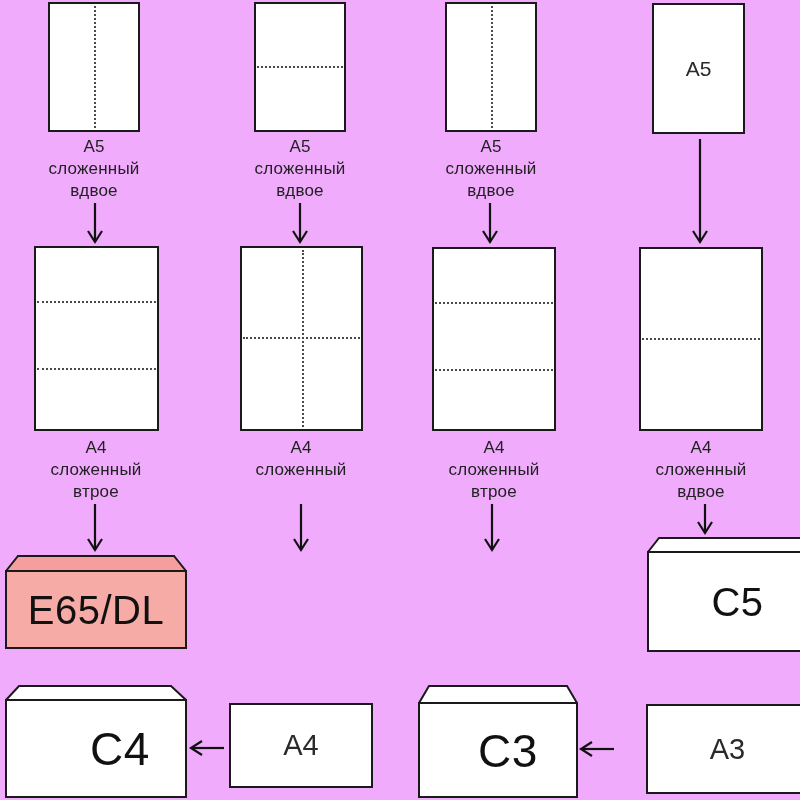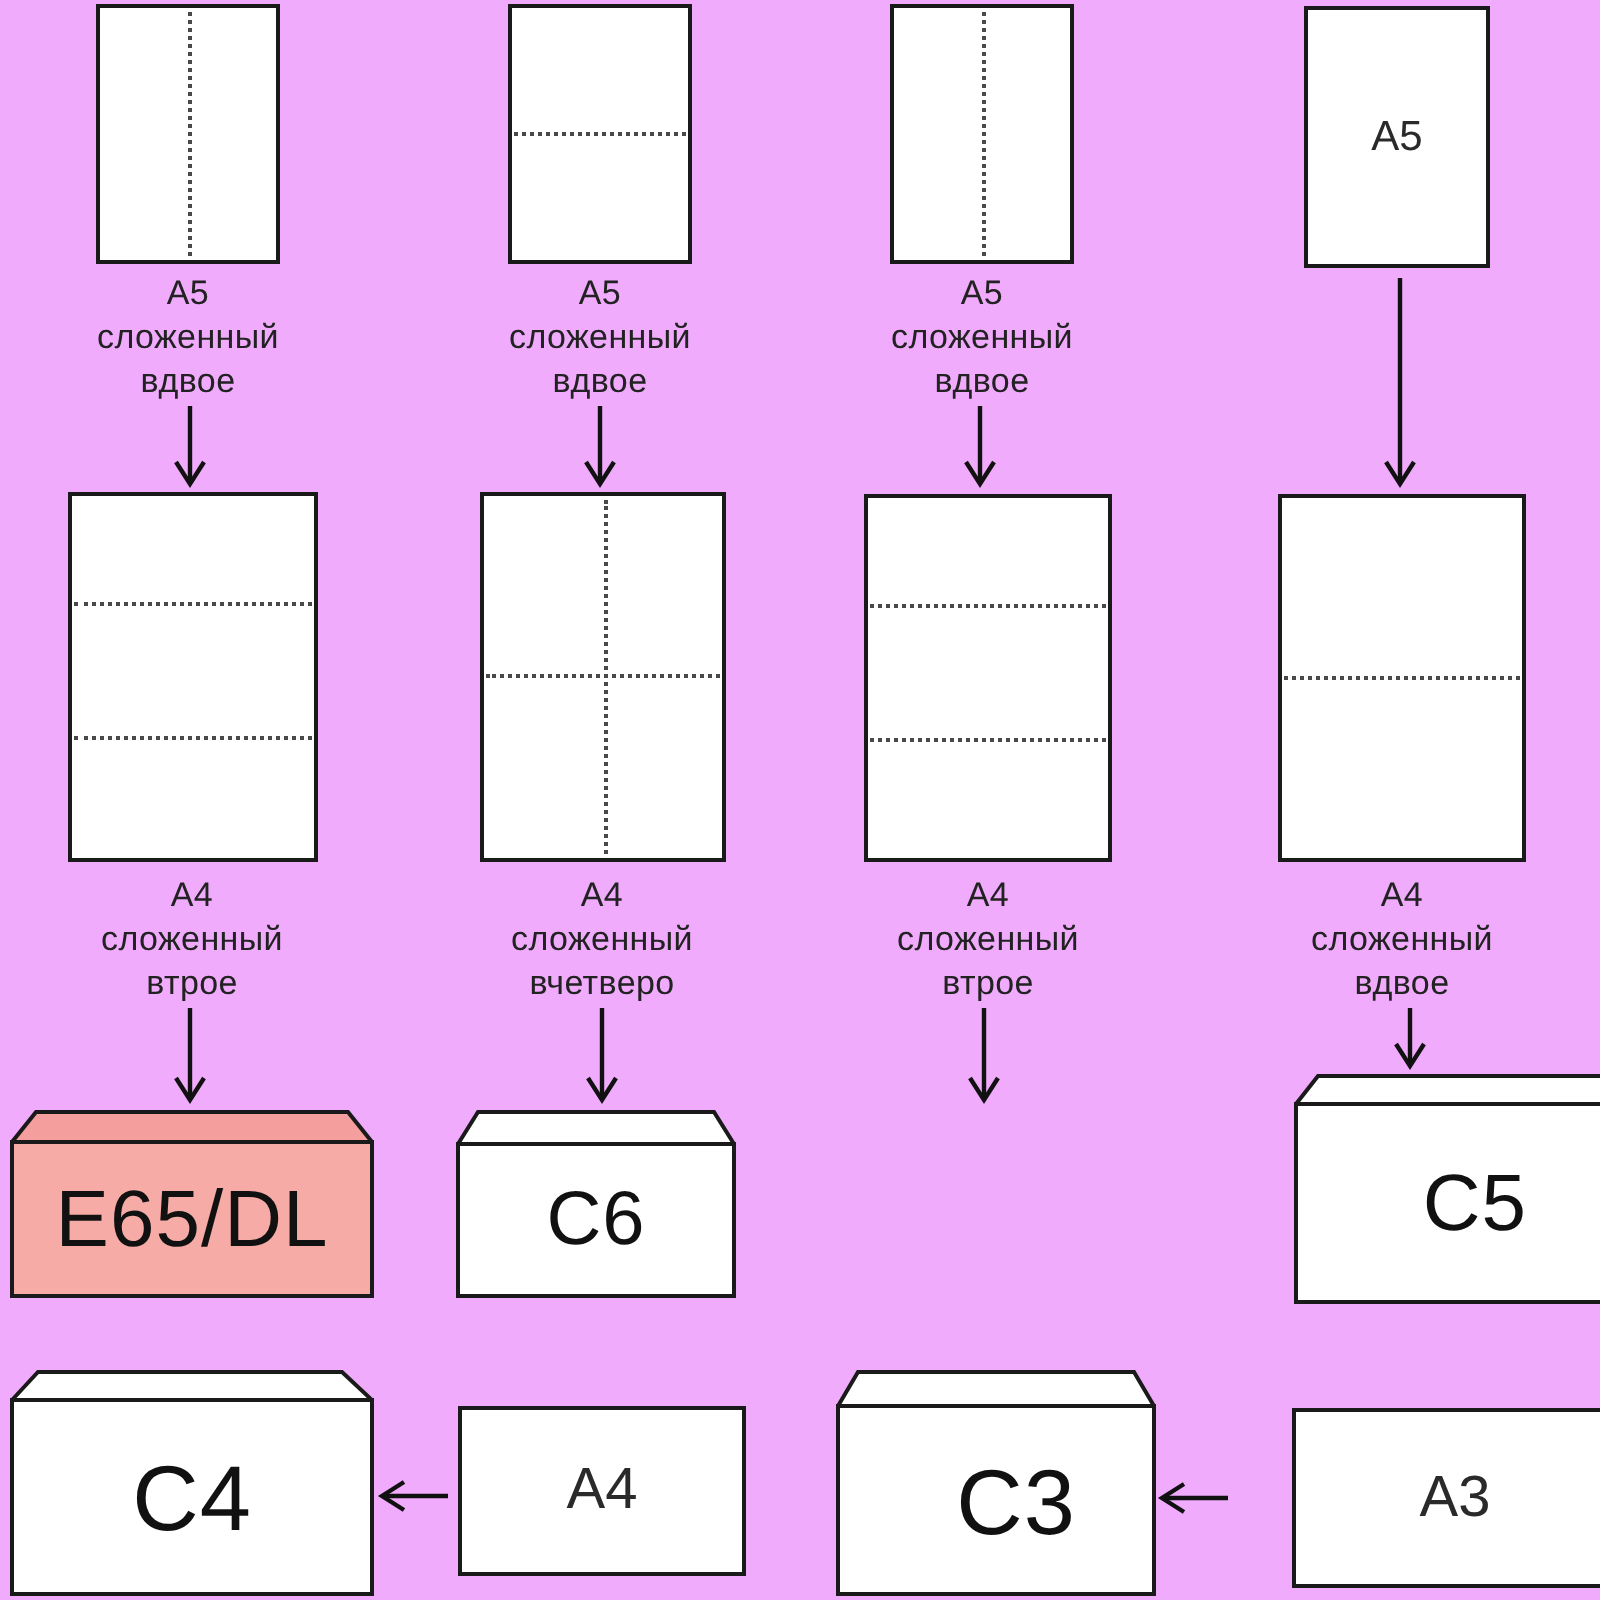--- a/index.html
+++ b/index.html
@@ -127,21 +127,20 @@
   </div>
 
   <div class="caption" style="left:11px; top:437px;">
     <div>А4</div>
     <div>сложенный</div>
     <div>втрое</div>
   </div>
   <div class="caption" style="left:216px; top:437px;">
     <div>А4</div>
     <div>сложенный</div>
-    <div>вчетверо</div>
   </div>
   <div class="caption" style="left:409px; top:437px;">
     <div>А4</div>
     <div>сложенный</div>
     <div>втрое</div>
   </div>
   <div class="caption" style="left:616px; top:437px;">
     <div>А4</div>
     <div>сложенный</div>
     <div>вдвое</div>
@@ -173,38 +172,31 @@
   </div>
 
   <div class="env" style="left:5px; top:555px; width:182px; height:94px;">
     <svg width="182" height="94" viewBox="0 0 182 94">
       <polygon points="1,16 13,1 169,1 181,16" stroke="#1a1a1a" stroke-width="2" fill="#F49E9E"></polygon>
       <rect x="1" y="16" width="180" height="77" stroke="#1a1a1a" stroke-width="2" fill="#F7ABA6"></rect>
     </svg>
     <div class="env-label" style="top:16px; font-size:40px;">E65/DL</div>
   </div>
 
-  <div class="env" style="left:228px; top:555px; width:140px; height:94px;">
-    <svg width="140" height="94" viewBox="0 0 140 94">
-      <polygon points="1,17 11,1 129,1 139,17" fill="#ffffff" stroke="#1a1a1a" stroke-width="2"></polygon>
-      <rect x="1" y="17" width="138" height="76" fill="#ffffff" stroke="#1a1a1a" stroke-width="2"></rect>
-    </svg>
-    <div class="env-label" style="top:17px; font-size:38px;">C6</div>
-  </div>
 
 
   <div class="env" style="left:647px; top:537px; width:181px; height:115px;">
     <svg width="181" height="115" viewBox="0 0 181 115">
       <polygon points="1,15 12,1 169,1 180,15" fill="#ffffff" stroke="#1a1a1a" stroke-width="2"></polygon>
       <rect x="1" y="15" width="179" height="99" fill="#ffffff" stroke="#1a1a1a" stroke-width="2"></rect>
     </svg>
     <div class="env-label" style="top:15px; font-size:40px;">C5</div>
   </div>
 
-  <div class="env" style="left:5px; top:685px; width:182px; height:113px;">
+  <div class="env" style="left:5px; top:685px; width:182px; height:113px;padding-left:48px;">
     <svg width="182" height="113" viewBox="0 0 182 113">
       <polygon points="1,15 14,1 166,1 181,15" fill="#ffffff" stroke="#1a1a1a" stroke-width="2"></polygon>
       <rect x="1" y="15" width="180" height="97" fill="#ffffff" stroke="#1a1a1a" stroke-width="2"></rect>
     </svg>
     <div class="env-label" style="top:15px; font-size:46px;">C4</div>
   </div>
 
   <div class="arrow" style="left:188px; top:739px;">
     <svg width="38" height="18" viewBox="0 0 38 18">
         <line x1="36" y1="9" x2="4" y2="9" stroke="#111" stroke-width="2.2"></line>

